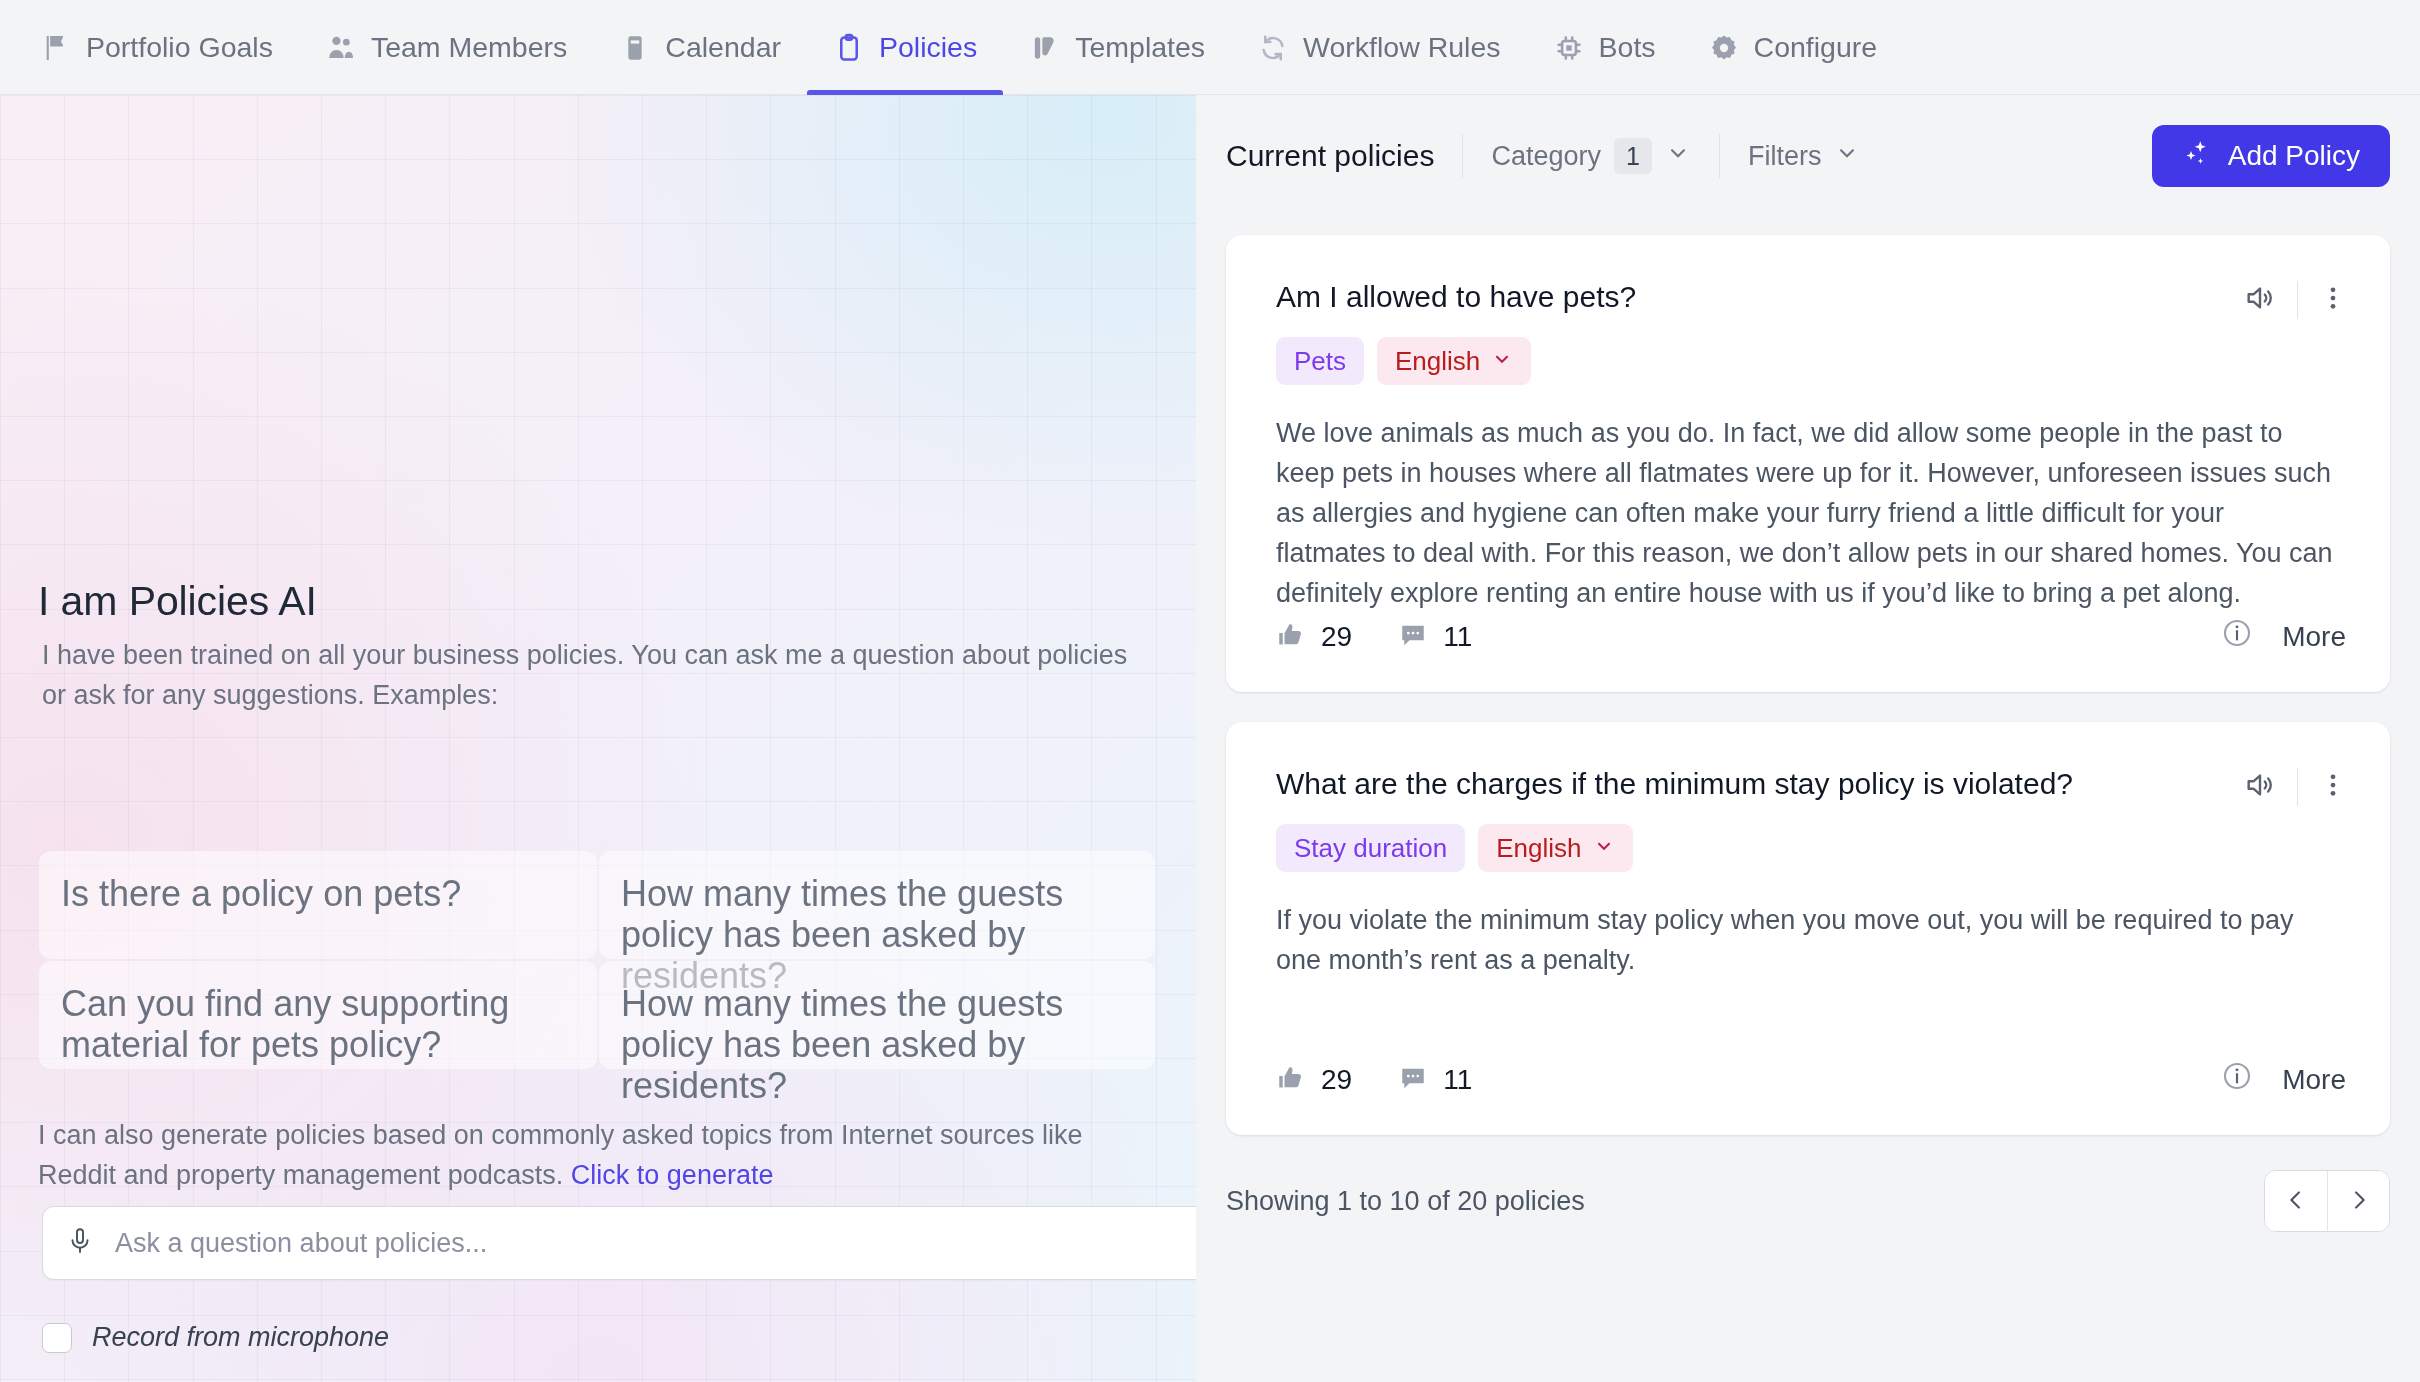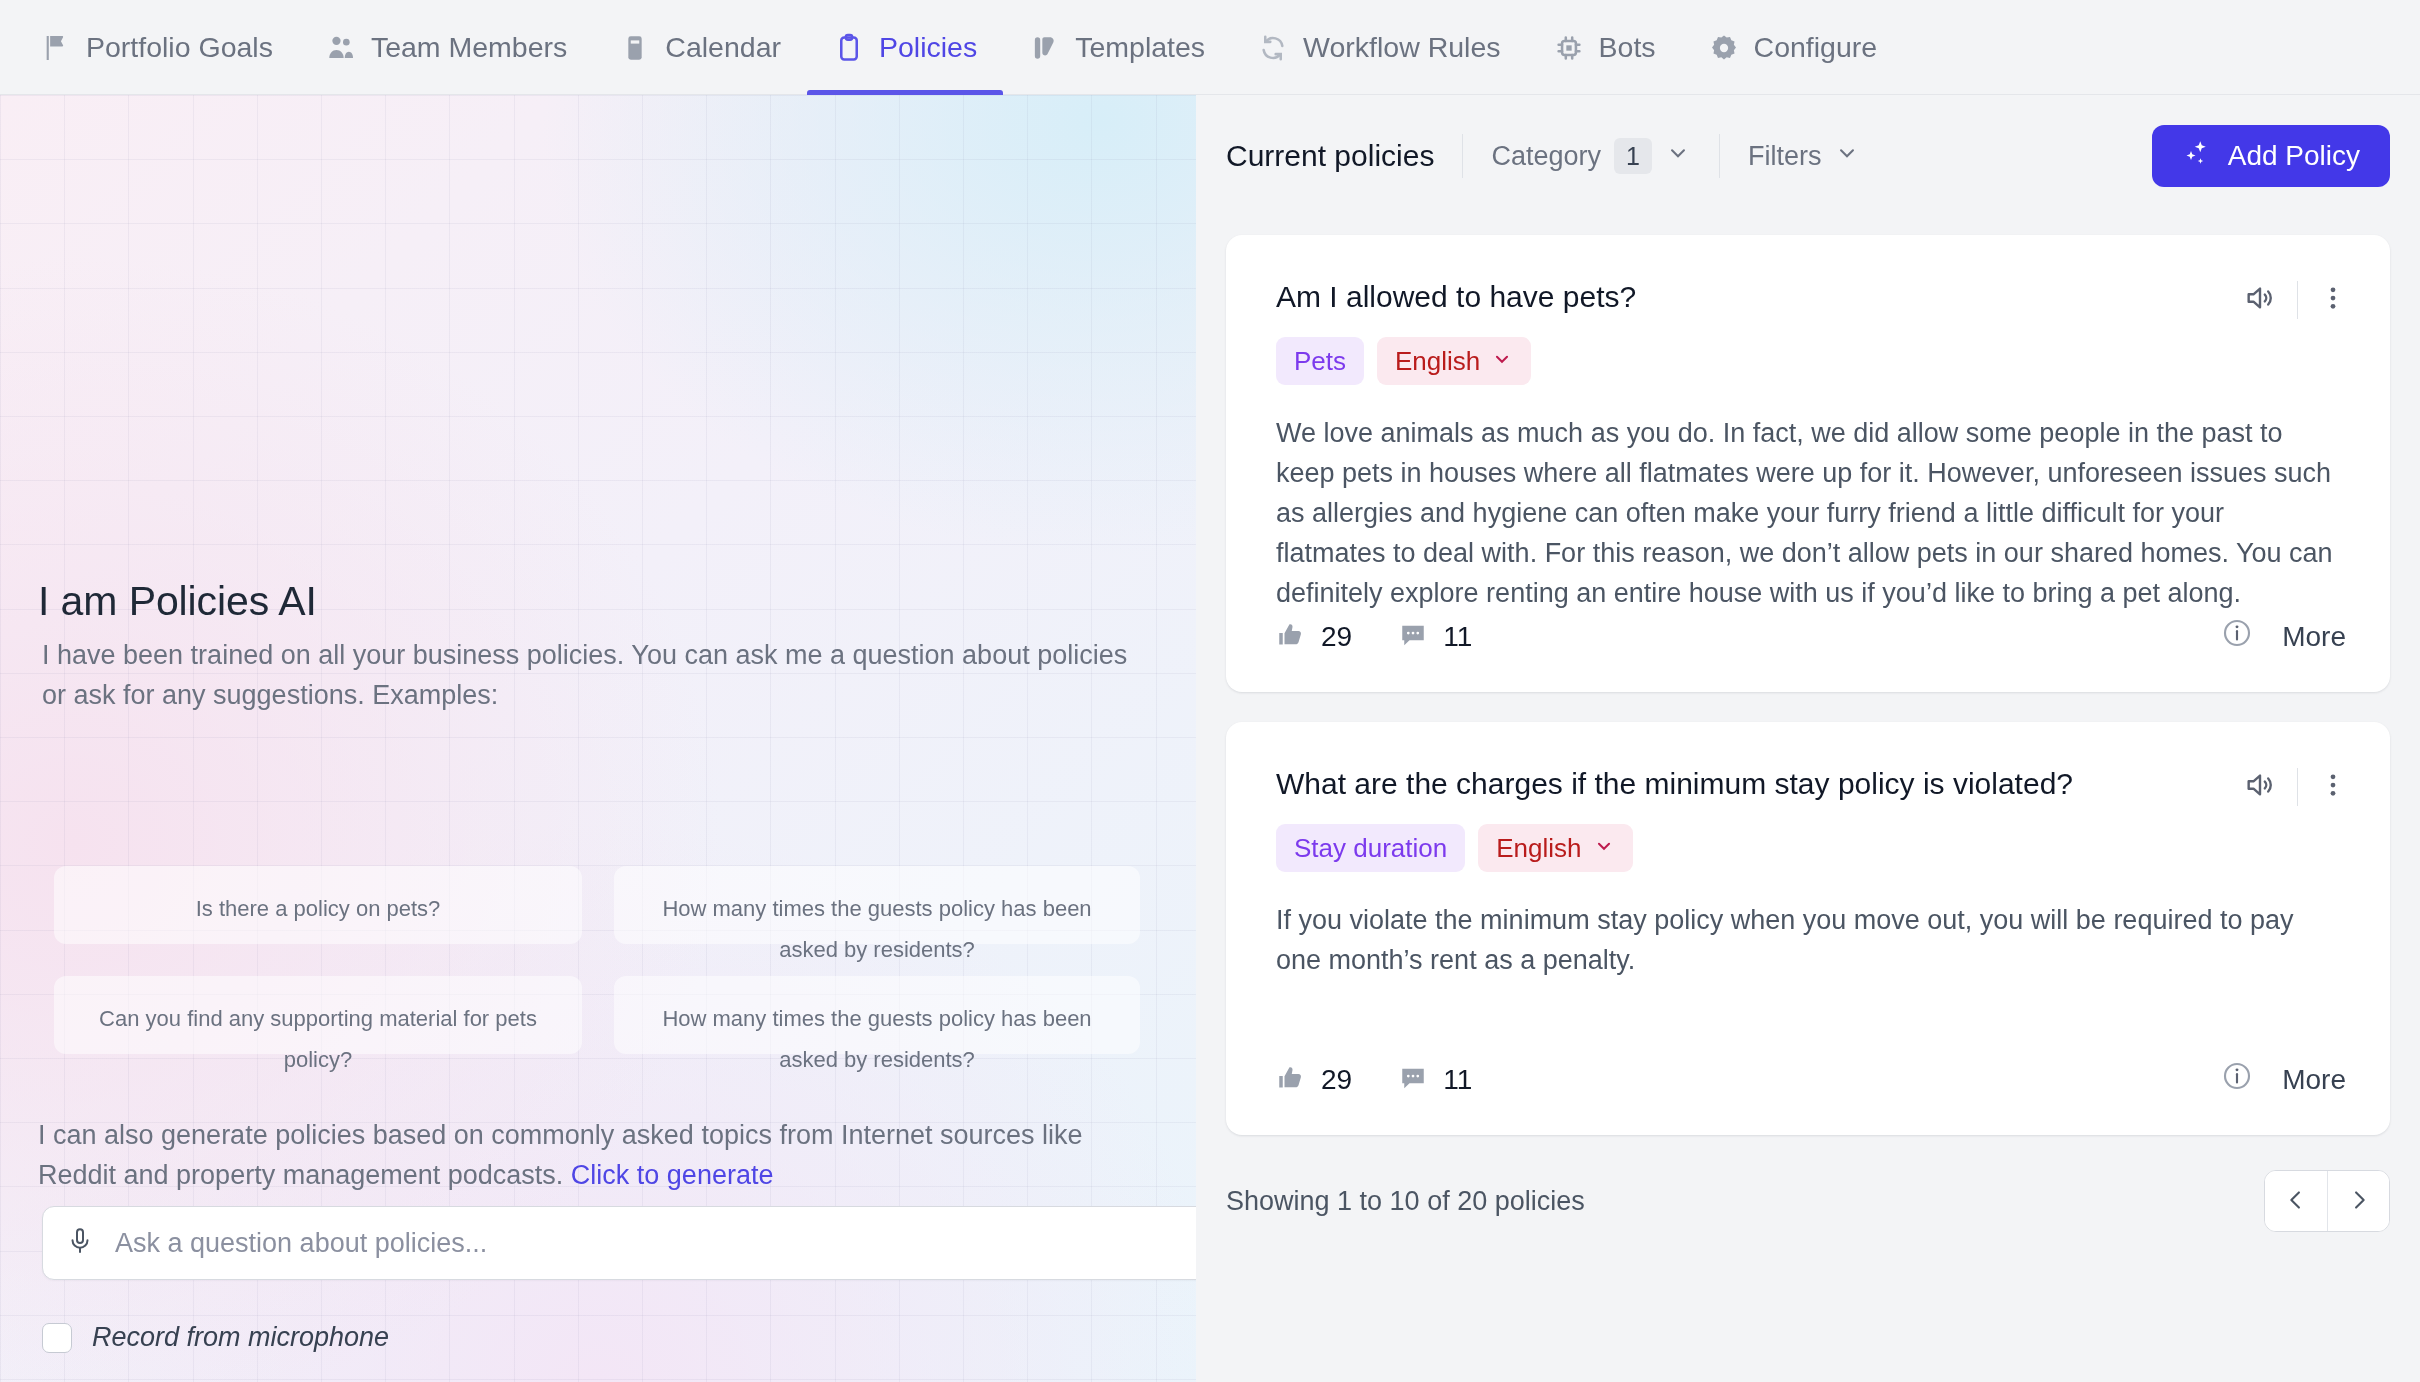--- a/index.html
+++ b/index.html
@@ -87,27 +87,26 @@
     left: 38px;
     top: 755px;
     width: 1118px;
     display: grid;
     grid-template-columns: 560px 558px;
     grid-template-rows: 110px 110px;
   }
   .suggestion {
     background: rgba(255,255,255,0.52);
     border-radius: 12px;
-    margin: 16px;
+    margin: 1px;
     padding: 22px 22px 0 22px;
-    font-size: 22px;
+    font-size: 36px;
     line-height: 41px;
     color: #6b7280;
     cursor: pointer;
-    text-align: center;
   }
 
   .gen-text {
     position: absolute;
     left: 38px;
     top: 1020px;
     width: 1090px;
     font-size: 27px;
     line-height: 40px;
     color: #6b7280;

